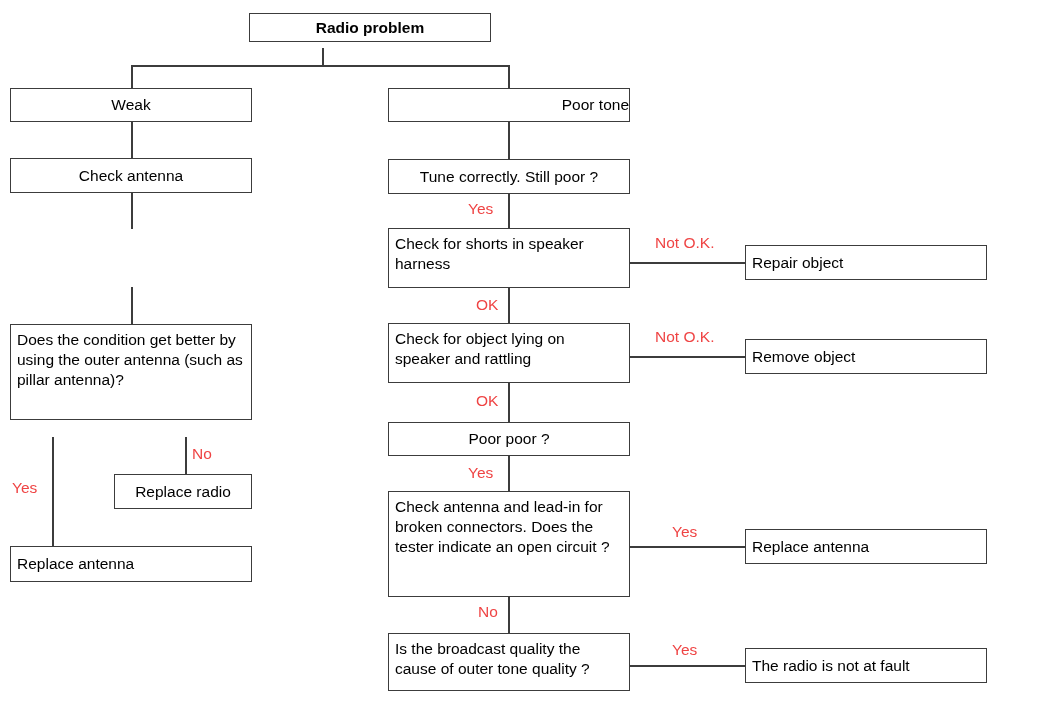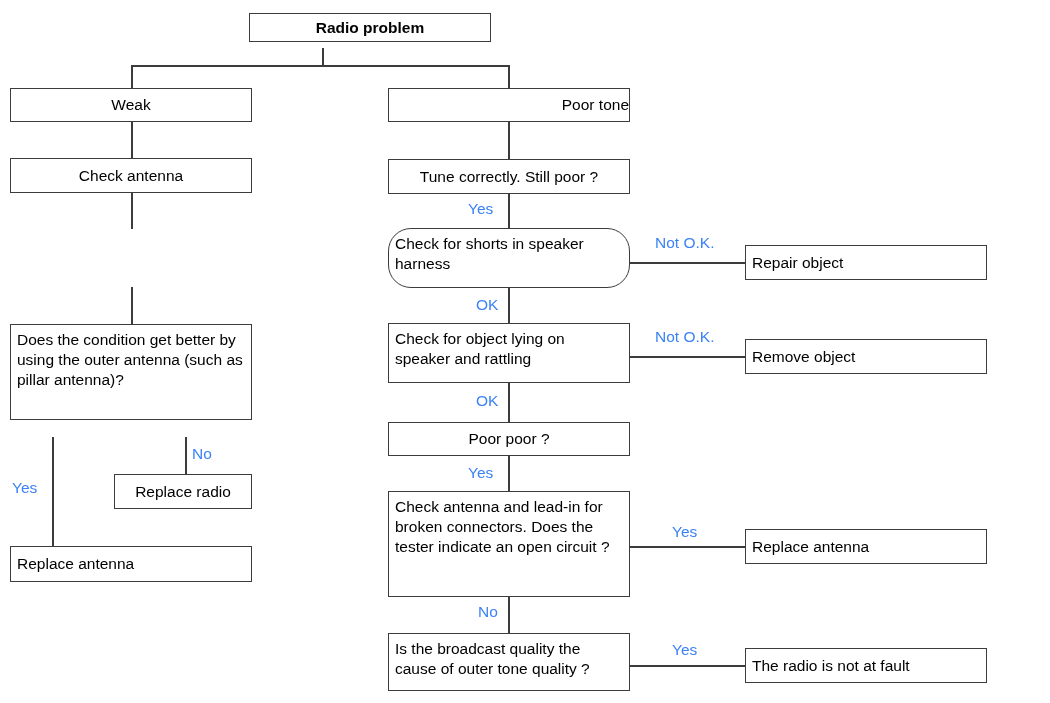--- a/index.html
+++ b/index.html
@@ -51,21 +51,21 @@
   .line {
     position: absolute;
     background: #3c3c3c;
     z-index: 1;
   }
   .hline { height: 1.5px; }
   .vline { width: 1.5px; }
   .edge-label {
     position: absolute;
     font-size: 15.5px;
-    color: #3b82f6;
+    color: #ef4444;
     white-space: nowrap;
     z-index: 6;
     background: transparent;
   }
 </style>
 </head>
 <body>
 
 <div id="canvas">
 
@@ -111,21 +111,21 @@
 
   <div class="node center" style="left:10px; top:158px; width:242px; height:35px;">
     <span>Check antenna</span>
   </div>
 
   <div class="node center" style="left:388px; top:159px; width:242px; height:35px;">
     <span>Tune correctly. Still poor ?</span>
   </div>
 
 
-  <div class="node topleft" style="left:388px; top:228px; width:242px; height:60px;border-radius:23px;">
+  <div class="node topleft" style="left:388px; top:228px; width:242px; height:60px;">
     <span>Check for shorts in speaker harness</span>
   </div>
 
   <div class="node left" style="left:745px; top:245px; width:242px; height:35px;">
     <span>Repair object</span>
   </div>
 
   <div class="node topleft" style="left:10px; top:324px; width:242px; height:96px;">
     <span>Does the condition get better by using the outer antenna (such as pillar antenna)?</span>
   </div>

